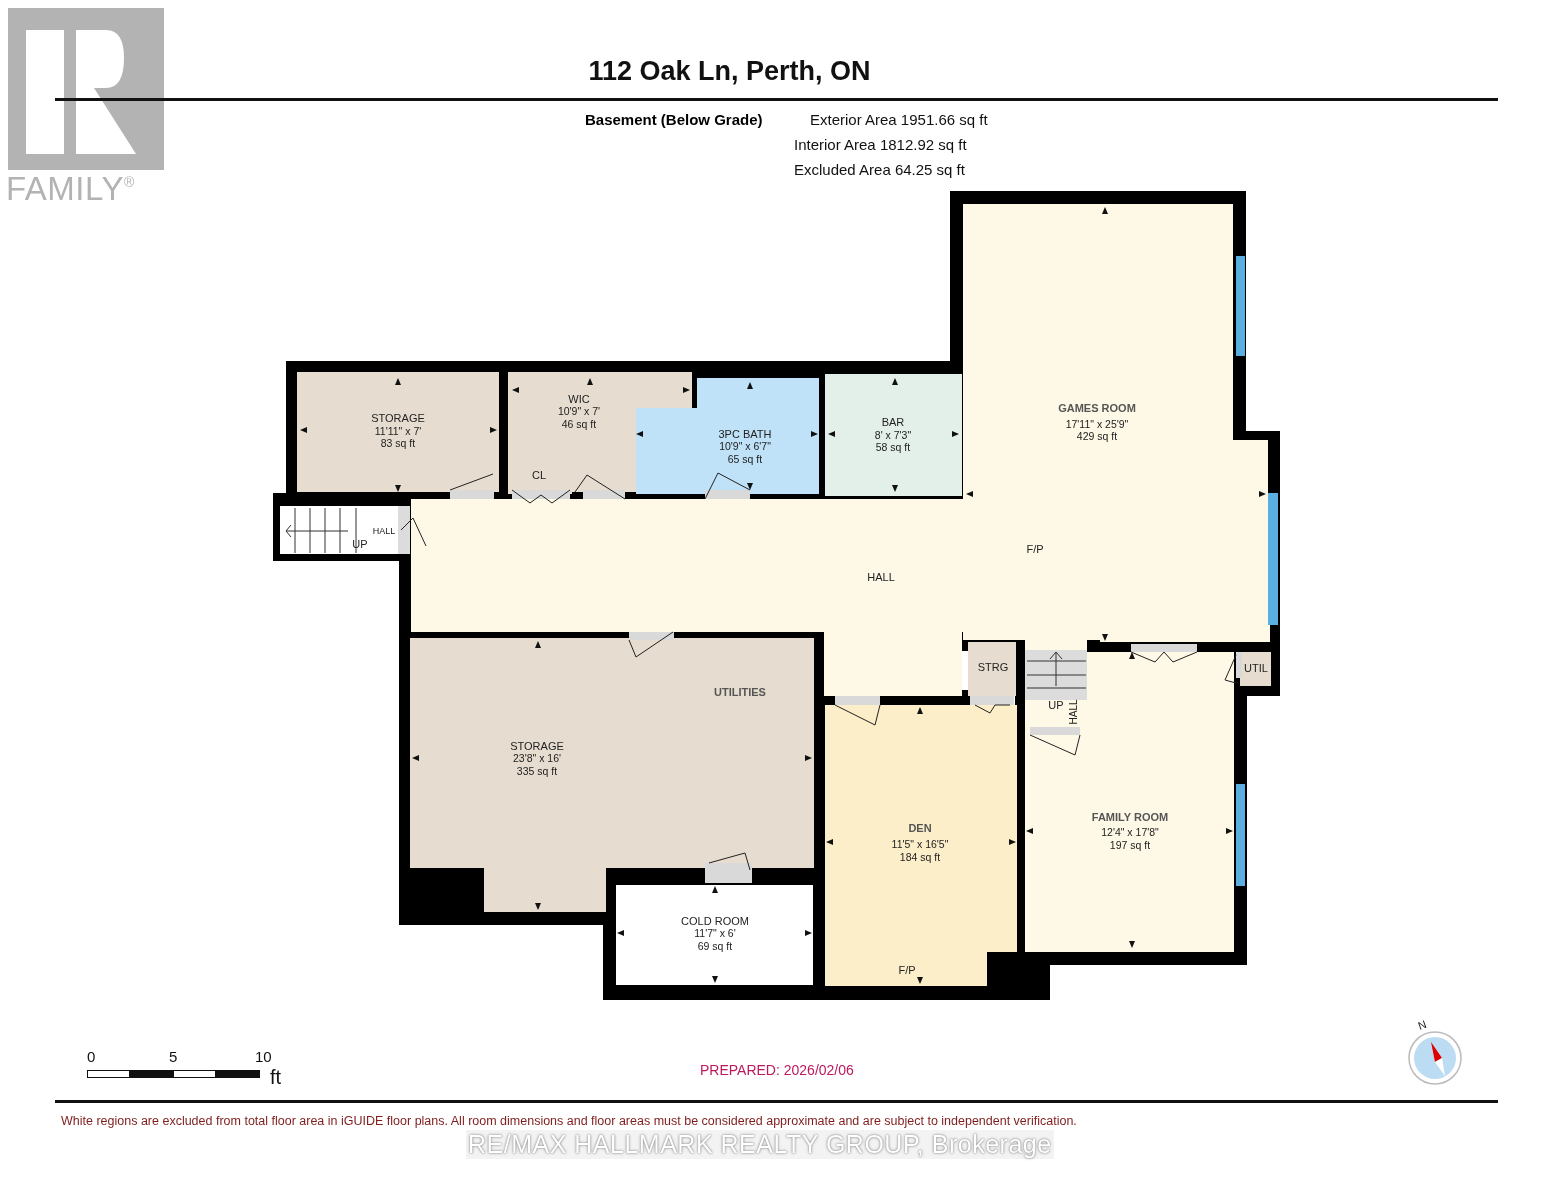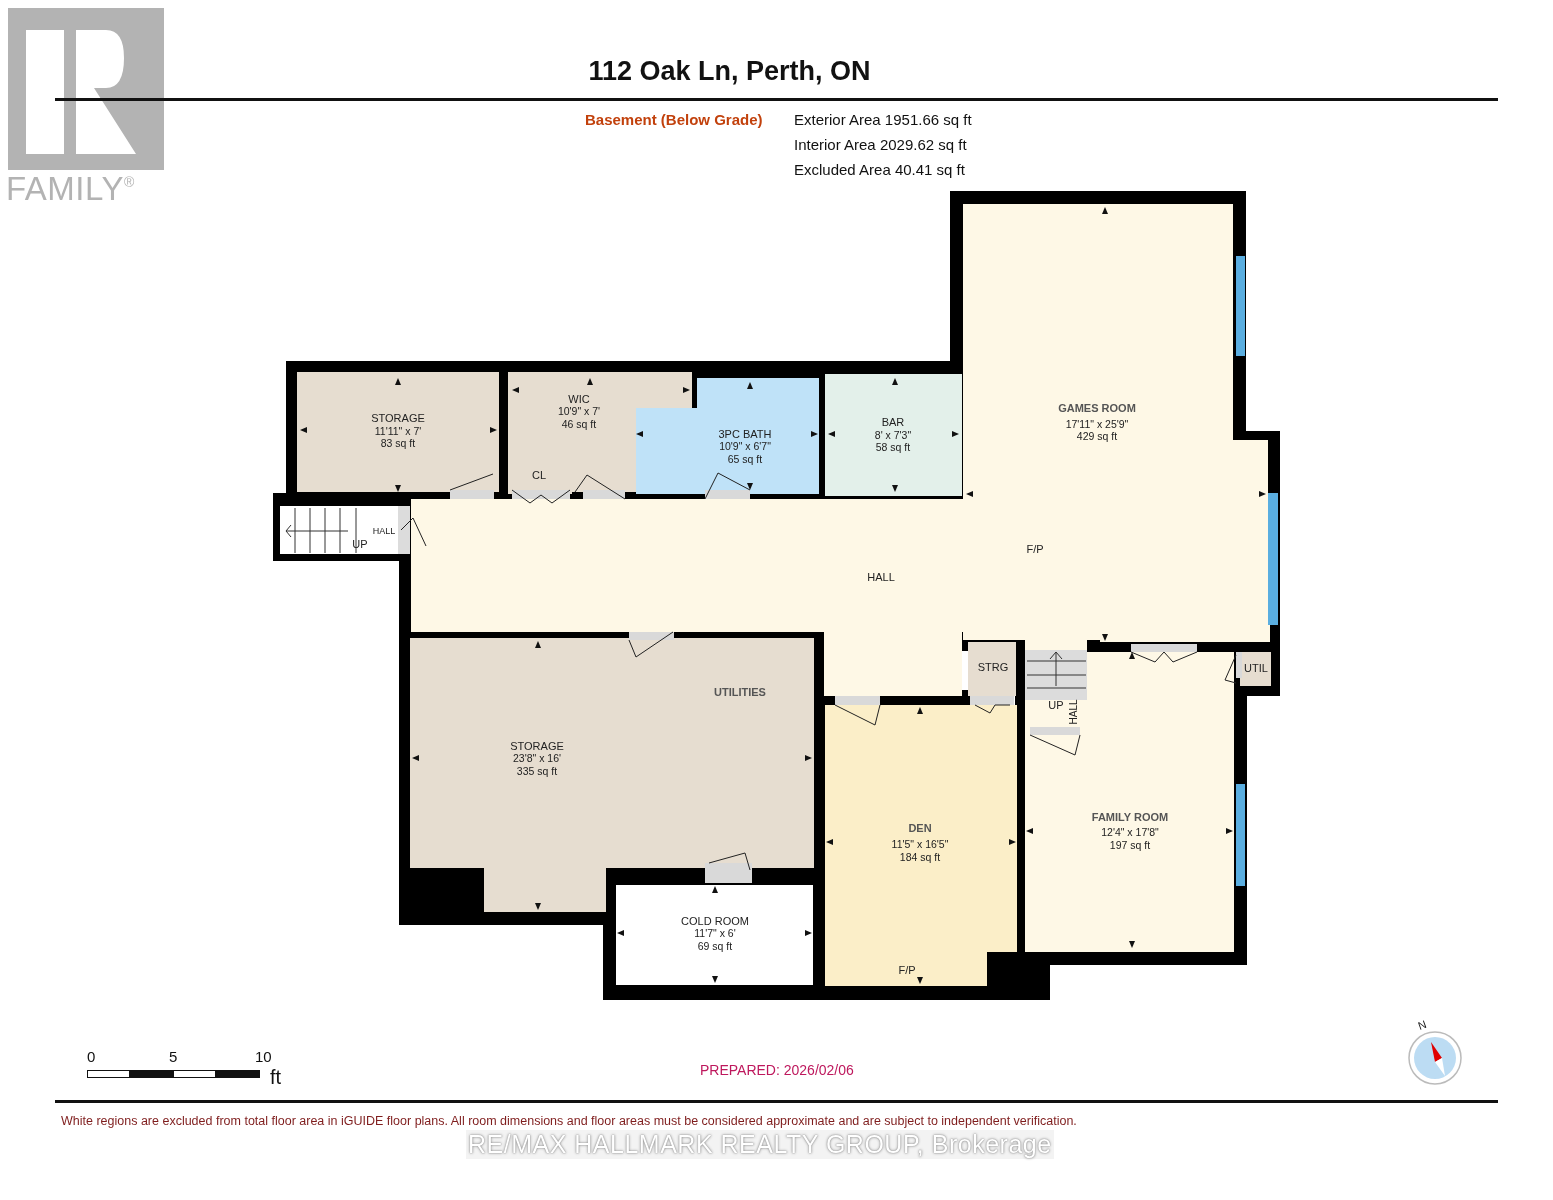--- a/index.html
+++ b/index.html
@@ -5,21 +5,21 @@
   html, body { margin:0; padding:0; background:#ffffff; }
   body { width:1553px; height:1200px; position:relative; overflow:hidden;
          font-family:"Liberation Sans", sans-serif; color:#222; }
   .abs { position:absolute; }
   #logo { left:8px; top:8px; width:156px; height:162px; background:#b3b3b3; }
   #logo .col { position:absolute; background:#fff; }
   #logo-text { left:6px; top:170px; font-size:33px; color:#b3b3b3; letter-spacing:0.5px; }
   #logo-text sup { font-size:14px; vertical-align:top; position:relative; top:4px; }
   #title { left:0; width:1459px; top:56px; text-align:center; font-size:27px; font-weight:bold; color:#111; }
   #title-rule { left:55px; top:98px; width:1443px; height:3px; background:#111; }
-  #level-name { left:585px; top:111px; font-size:15px; font-weight:bold; color:#c2410c; }
+  #level-name { left:585px; top:111px; font-size:15px; font-weight:bold; color:#000000; }
   .area-line { left:794px; font-size:15px; color:#111; }
   #plan { left:0; top:0; }
   .rl { font-family:"Liberation Sans", sans-serif; fill:#222; text-anchor:middle; }
   .rname { font-size:11px; }
   .rname-bold { font-size:11px; font-weight:bold; fill:#555; }
   .rdim { font-size:10.5px; }
   #scale { left:87px; top:1048px; }
   #scale .num { position:absolute; top:0; font-size:15px; color:#111; }
   #scale .bar { position:absolute; top:22px; height:6px; border:1px solid #111; }
   #scale .ft { position:absolute; left:183px; top:18px; font-size:20px; color:#111; }
@@ -37,23 +37,23 @@
   <div class="col" style="left:18px;top:22px;width:38px;height:124px;"></div>
   <svg class="abs" style="left:68px;top:22px;" width="80" height="128" viewBox="0 0 80 128">
     <path d="M0,0 L30,0 Q48,0 48,28 Q48,58 30,58 L18,58 L60,124 L0,124 Z" fill="#fff"></path>
   </svg>
 </div>
 <div id="logo-text" class="abs"><span>FAMILY</span><sup>®</sup></div>
 
 <div id="title" class="abs">112 Oak Ln, Perth, ON</div>
 <div id="title-rule" class="abs"></div>
 <div id="level-name" class="abs">Basement (Below Grade)</div>
-<div class="abs area-line" style="top:111px;">Exterior Area 1951.66 sq ft</div>
-<div class="abs area-line" style="top:136px;">Interior Area 2029.62 sq ft</div>
-<div class="abs area-line" style="top:161px;">Excluded Area 40.41 sq ft</div>
+<div class="abs area-line" style="top:111px;margin-left:16px;">Exterior Area 1951.66 sq ft</div>
+<div class="abs area-line" style="top:136px;">Interior Area 1812.92 sq ft</div>
+<div class="abs area-line" style="top:161px;">Excluded Area 64.25 sq ft</div>
 
 <svg id="plan" class="abs" width="1553" height="1200" viewBox="0 0 1553 1200">
   <defs>
     <marker id="ah" viewBox="0 0 10 10" refX="5" refY="5" markerWidth="6" markerHeight="6" orient="auto">
       <path d="M0,0 L10,5 L0,10 L3,5 Z" fill="#111"></path>
     </marker>
   </defs>
 
   <g fill="#000">
     <rect x="286" y="361" width="676" height="138"></rect>

